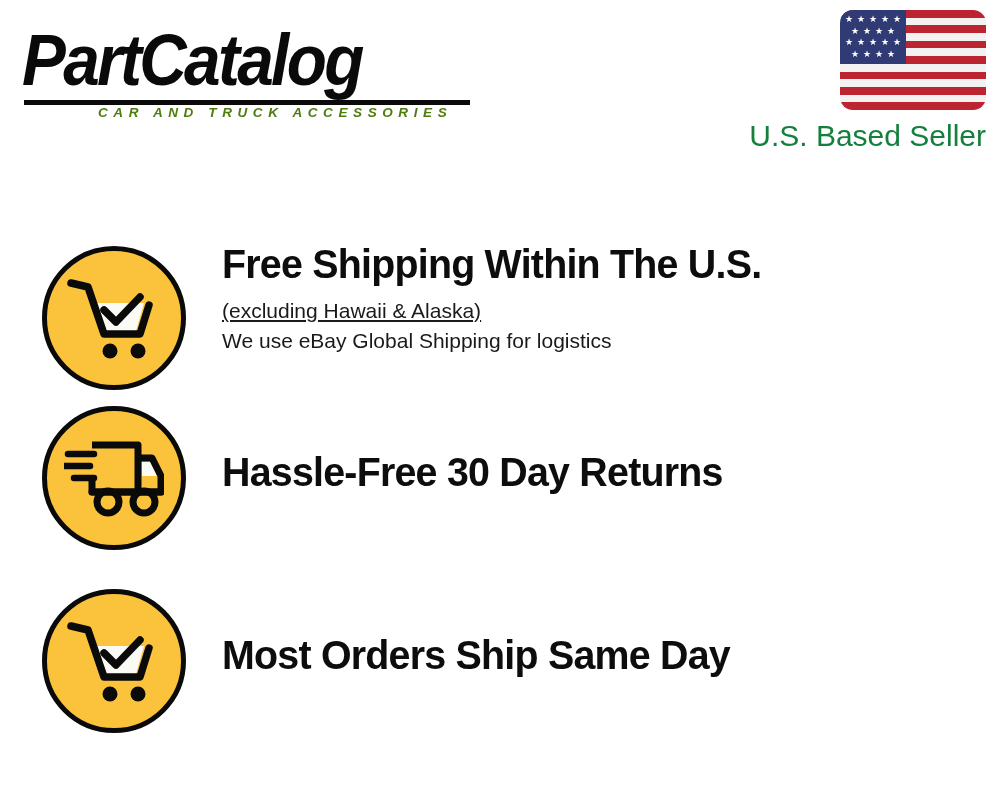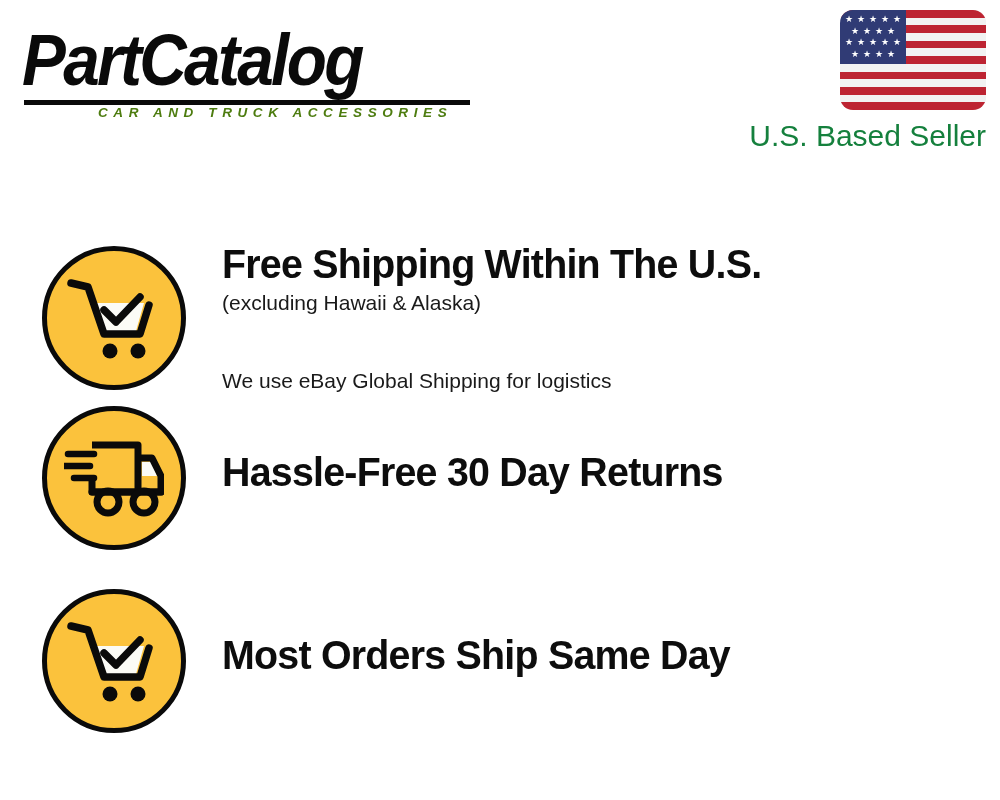--- a/index.html
+++ b/index.html
@@ -166,31 +166,30 @@
     transform: scaleX(0.96);
     transform-origin: left center;
   }
   .feature-sub {
     font-family: "Liberation Sans", sans-serif;
     font-weight: 400;
     font-size: 21px;
     line-height: 30px;
     color: #1a1a1a;
     white-space: nowrap;
-    margin-top: 48px;
   }
   .feature-sub-bold {
     font-family: "Liberation Sans", sans-serif;
     font-weight: 700;
     font-size: 19.5px;
     line-height: 28px;
     color: #0d0d0d;
     white-space: nowrap;
   }
-  .pad-sm { margin-top: 0; }
+  .pad-sm { margin-top: 8px; text-decoration: underline; }
   .pad-md { margin-top: 12px; }
 
   
   .feature-text.centered {
     top: 48px;
   }
 </style>
 </head>
 <body>
 

